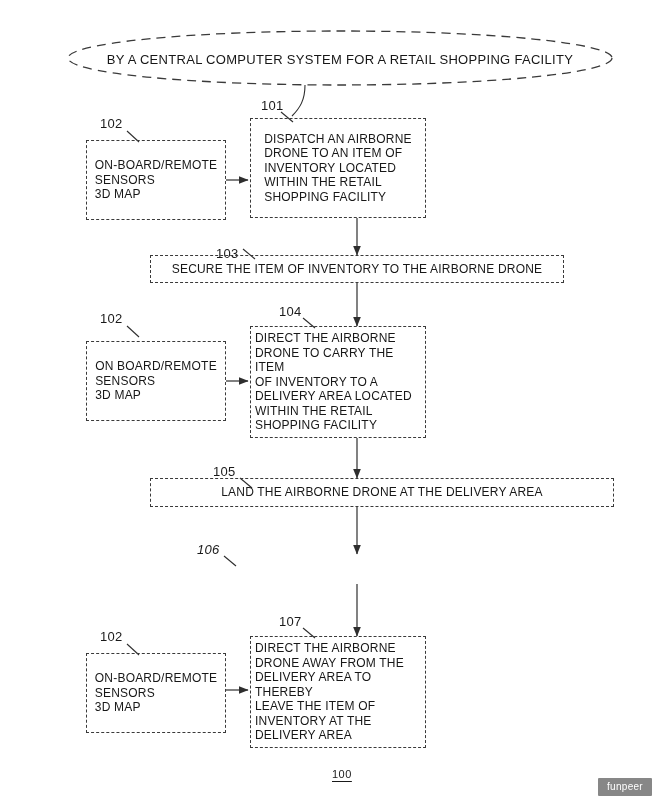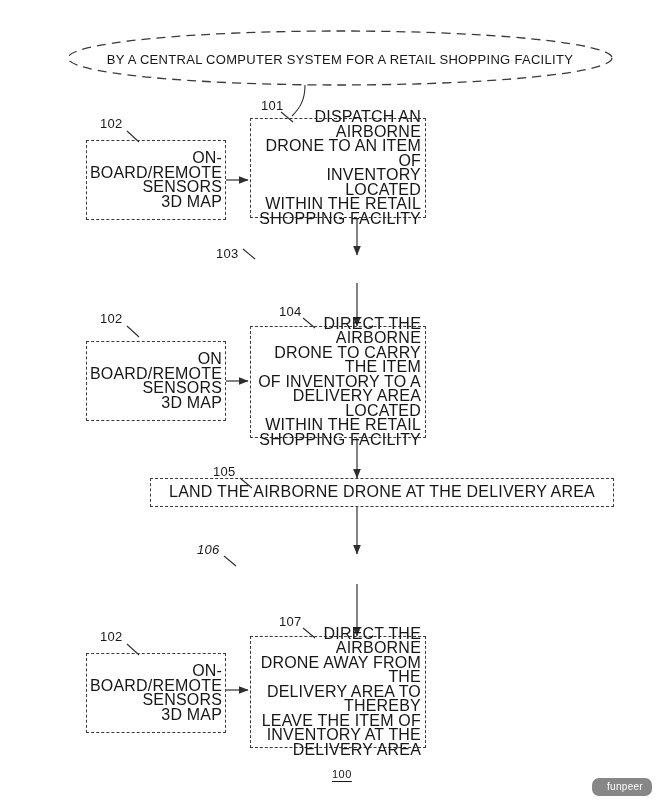--- a/index.html
+++ b/index.html
@@ -27,22 +27,22 @@
     width: 660px;
     height: 804px;
     pointer-events: none;
   }
   .node {
     position: absolute;
     box-sizing: border-box;
     display: flex;
     align-items: center;
     justify-content: center;
-    text-align: right;
-    font-size: 16px;
+    text-align: left;
+    font-size: 12px;
     line-height: 14.5px;
     letter-spacing: 0.2px;
     color: #171717;
     background: transparent;
   }
   .dashed-box {
     border: 1.3px dashed #3a3a3a;
   }
   .node-text {
     display: block;
@@ -71,22 +71,22 @@
     text-decoration: underline;
     text-underline-offset: 3px;
   }
   .watermark {
     position: absolute;
     right: 8px;
     bottom: 8px;
     background: #7d7d7d;
     color: #ffffff;
     font-size: 10px;
-    padding: 3px 9px 4px 15px;
-    border-radius: 7px;
+    padding: 3px 9px 4px 9px;
+    border-radius: 1px;
     letter-spacing: 0.3px;
     opacity: 0.92;
   }
 </style>
 </head>
 <body>
 
 <div id="canvas">
 
   <svg class="layer" viewBox="0 0 660 804">
@@ -146,20 +146,23 @@
   </div>
 
   <div class="node dashed-box" style="left:250px; top:118px; width:176px; height:100px;">
     <span class="node-text">DISPATCH AN AIRBORNE
 DRONE TO AN ITEM OF
 INVENTORY LOCATED
 WITHIN THE RETAIL
 SHOPPING FACILITY</span>
   </div>
 
+  <div class="node dashed-box" style="left:150px; top:255px; width:414px; height:28px;">
+    <span class="node-text">SECURE THE ITEM OF INVENTORY TO THE AIRBORNE DRONE</span>
+  </div>
 
   <div class="node dashed-box" style="left:86px; top:341px; width:140px; height:80px;">
     <span class="node-text">ON BOARD/REMOTE
 SENSORS
 3D MAP</span>
   </div>
 
   <div class="node dashed-box" style="left:250px; top:326px; width:176px; height:112px;">
     <span class="node-text">DIRECT THE AIRBORNE
 DRONE TO CARRY THE ITEM

